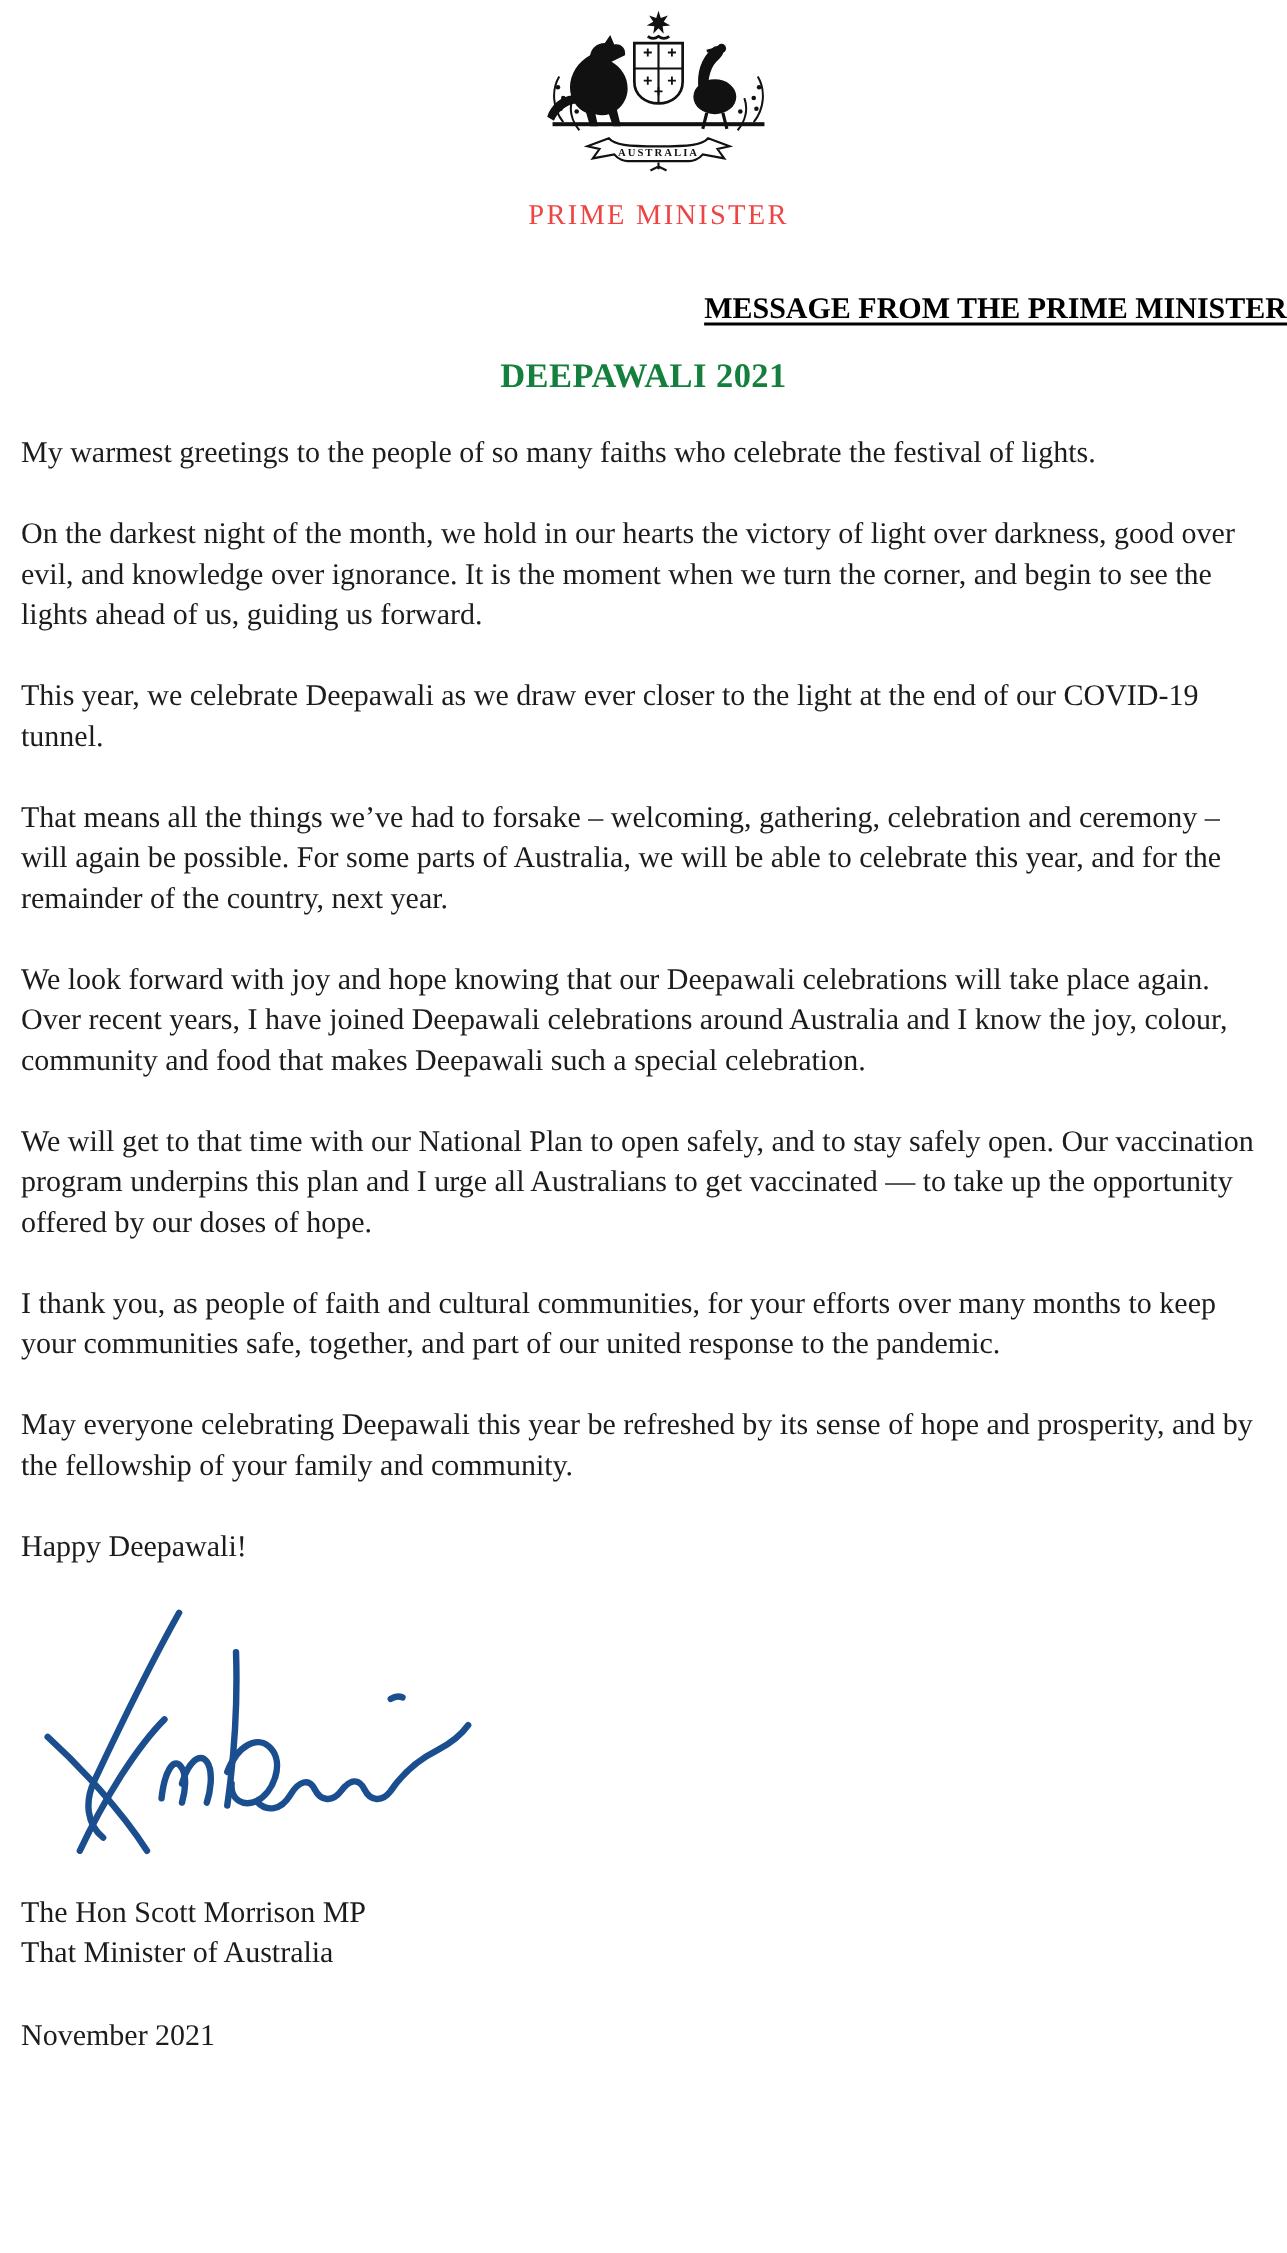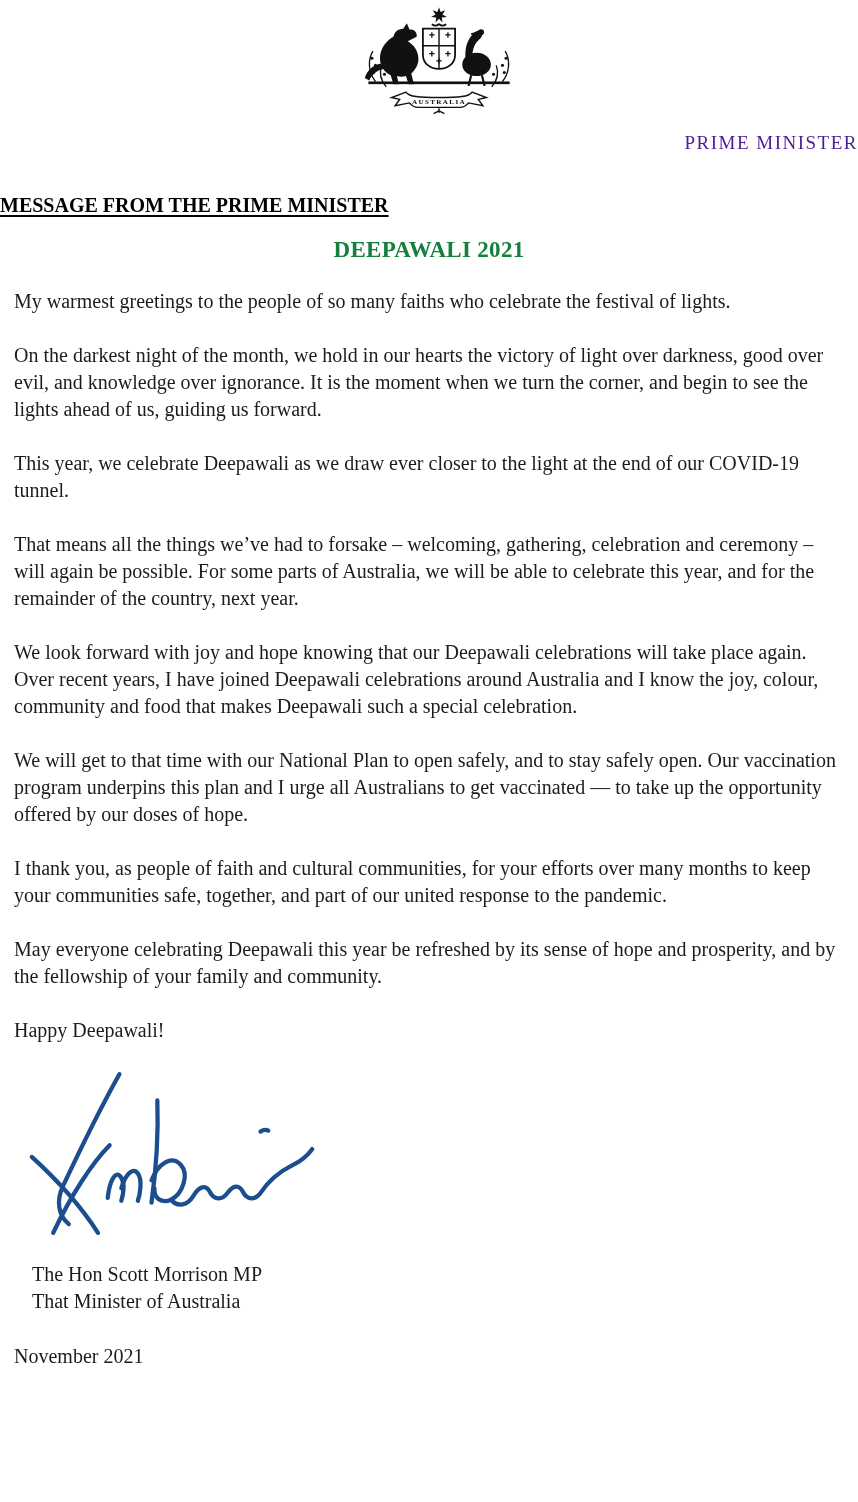--- a/index.html
+++ b/index.html
@@ -21,29 +21,29 @@
     text-align: center;
     padding-top: 4px;
     padding-left: 20px;
   }
   .crest-svg {
     width: 152px;
     height: 112px;
     display: inline-block;
   }
   .office-line {
-    text-align: right;
+    text-align: center;
     font-size: 19px;
     line-height: 22px;
     letter-spacing: 1.5px;
     margin-top: 12px;
-    color: #4c1d95;
+    color: #ef4444;
   }
   .title-line {
-    text-align: left;
+    text-align: right;
     margin-top: 40px;
     font-size: 20px;
     line-height: 22px;
     font-weight: bold;
     color: #000;
   }
   .title-line span {
     text-decoration: underline;
     text-decoration-thickness: 2px;
     text-underline-offset: 3px;
@@ -70,21 +70,21 @@
   .signature-block {
     padding-left: 24px;
     margin-top: 2px;
   }
   .signature-svg {
     width: 292px;
     height: 166px;
     display: block;
   }
   .signer {
-    padding-left: 32px;
+    padding-left: 14px;
     margin-top: 24px;
     font-size: 20px;
     line-height: 27px;
     color: #1c1c1c;
   }
   .date-line {
     padding-left: 14px;
     margin-top: 28px;
     font-size: 20px;
     line-height: 27px;

